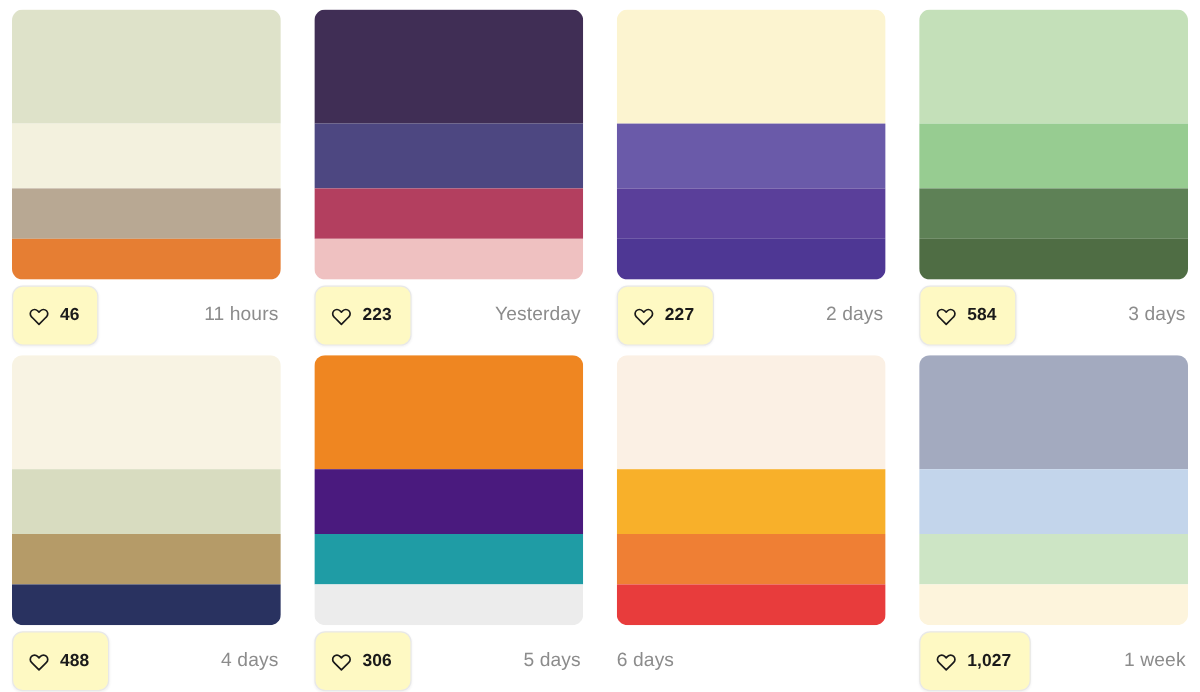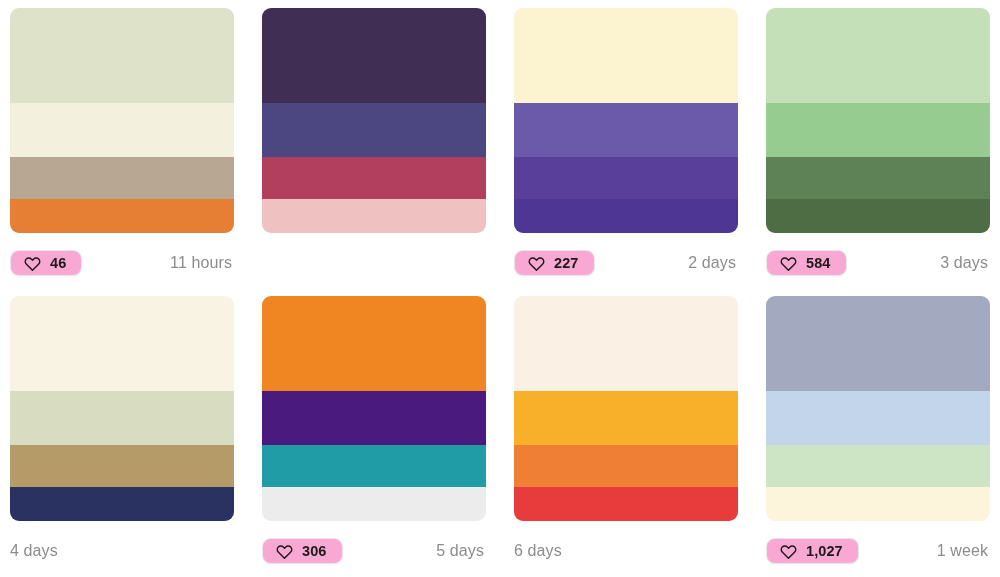--- a/index.html
+++ b/index.html
@@ -45,23 +45,23 @@
     height: 34px;
     display: flex;
     align-items: center;
     justify-content: space-between;
   }
 
   .like-pill {
     display: inline-flex;
     align-items: center;
     gap: 9px;
-    height: 26px;
+    height: 50px;
     padding: 0 15px 0 13px;
-    background: #f9a8d4;
+    background: #fef9c3;
     border: 1px solid #e8e8e8;
     border-radius: 9px;
     box-shadow: 0 1px 2px rgba(0,0,0,0.05);
     cursor: pointer;
   }
 
   .heart-icon {
     display: inline-block;
     width: 17px;
     height: 17px;
@@ -103,20 +103,29 @@
         <span class="timestamp">11 hours</span>
       </div>
     </div>
     <div class="card">
       <div class="swatch">
         <div class="band" style="background: rgb(64, 46, 85); height: 42%;"></div>
         <div class="band" style="background: rgb(77, 71, 129); height: 24%;"></div>
         <div class="band" style="background: rgb(179, 63, 95); height: 19%;"></div>
         <div class="band" style="background: rgb(239, 193, 193); height: 15%;"></div>
       </div>
+      <div class="meta">
+        <div class="like-pill">
+          <span class="heart-icon"><svg viewBox="0 0 24 24" width="17" height="17" fill="none" stroke="#1a1a1a" stroke-width="2" stroke-linecap="round" stroke-linejoin="round">
+              <path d="M20.8 5.6a5 5 0 0 0-7.1 0L12 7.3l-1.7-1.7a5 5 0 1 0-7.1 7.1l1.7 1.7L12 21.5l7.1-7.1 1.7-1.7a5 5 0 0 0 0-7.1z"></path>
+            </svg></span>
+          <span class="like-count">223</span>
+        </div>
+        <span class="timestamp">Yesterday</span>
+      </div>
     </div>
     <div class="card">
       <div class="swatch">
         <div class="band" style="background: rgb(252, 244, 208); height: 42%;"></div>
         <div class="band" style="background: rgb(106, 90, 169); height: 24%;"></div>
         <div class="band" style="background: rgb(90, 63, 154); height: 19%;"></div>
         <div class="band" style="background: rgb(78, 55, 148); height: 15%;"></div>
       </div>
       <div class="meta">
         <div class="like-pill">
@@ -146,20 +155,26 @@
       </div>
     </div>
     <div class="card">
       <div class="swatch">
         <div class="band" style="background: rgb(248, 243, 227); height: 42%;"></div>
         <div class="band" style="background: rgb(216, 220, 192); height: 24%;"></div>
         <div class="band" style="background: rgb(181, 155, 104); height: 19%;"></div>
         <div class="band" style="background: rgb(41, 50, 96); height: 15%;"></div>
       </div>
       <div class="meta">
+        <div class="like-pill">
+          <span class="heart-icon"><svg viewBox="0 0 24 24" width="17" height="17" fill="none" stroke="#1a1a1a" stroke-width="2" stroke-linecap="round" stroke-linejoin="round">
+              <path d="M20.8 5.6a5 5 0 0 0-7.1 0L12 7.3l-1.7-1.7a5 5 0 1 0-7.1 7.1l1.7 1.7L12 21.5l7.1-7.1 1.7-1.7a5 5 0 0 0 0-7.1z"></path>
+            </svg></span>
+          <span class="like-count">488</span>
+        </div>
         <span class="timestamp">4 days</span>
       </div>
     </div>
     <div class="card">
       <div class="swatch">
         <div class="band" style="background: rgb(239, 134, 33); height: 42%;"></div>
         <div class="band" style="background: rgb(74, 26, 126); height: 24%;"></div>
         <div class="band" style="background: rgb(31, 156, 165); height: 19%;"></div>
         <div class="band" style="background: rgb(236, 236, 236); height: 15%;"></div>
       </div>

